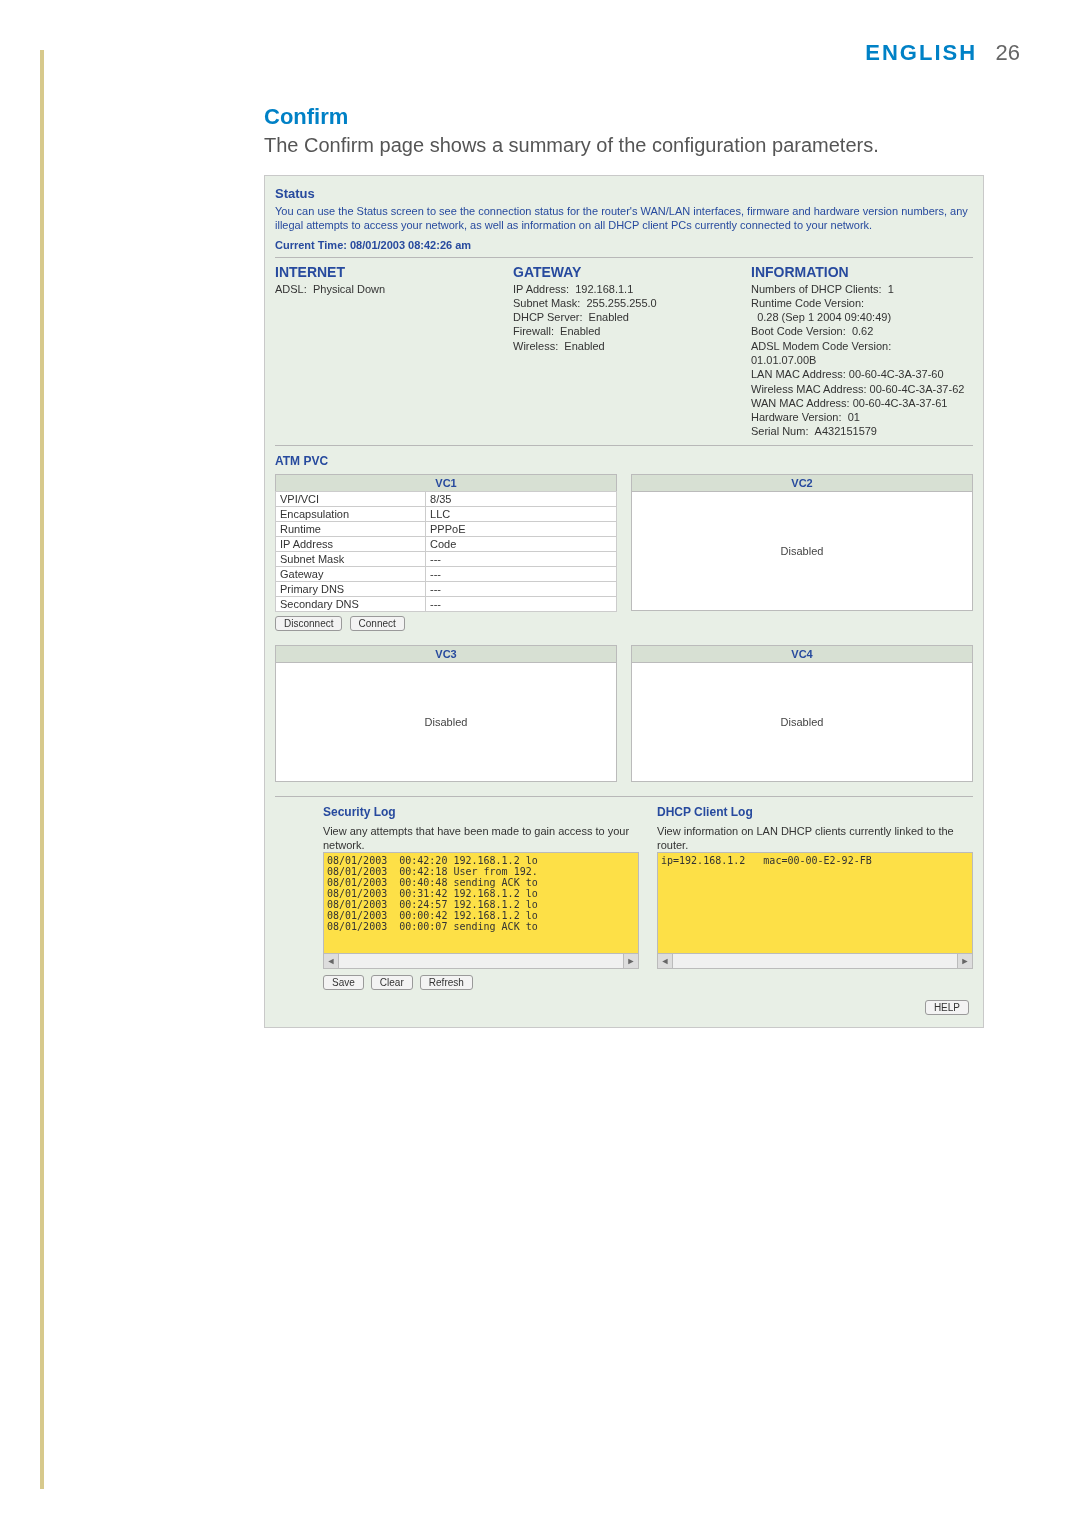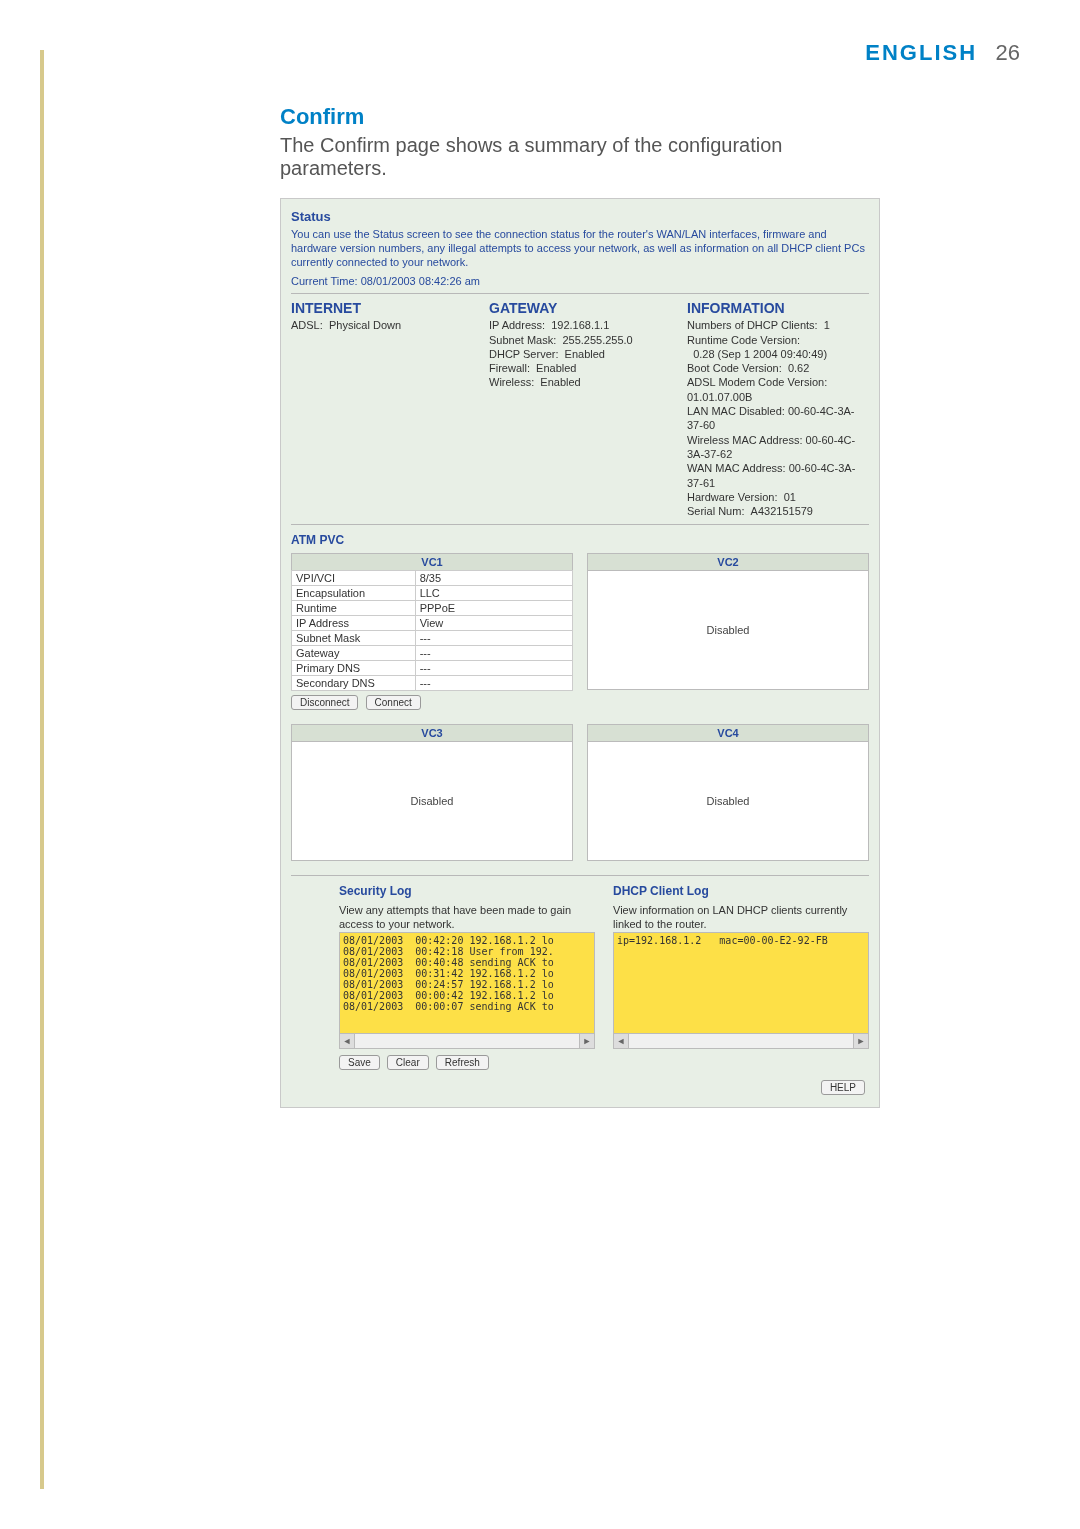--- a/index.html
+++ b/index.html
@@ -1,27 +1,27 @@
 <!DOCTYPE html>
 <html><head>
 <meta charset="utf-8">
 <style>
 html,body{margin:0;padding:0;background:#fff;font-family:Arial,Helvetica,sans-serif;color:#333;}
 .page{width:1080px;height:1529px;position:relative;background:#fff;}
 .left-margin{position:absolute;left:40px;top:50px;bottom:40px;width:4px;background:#d7c98c;}
 .header{position:absolute;top:40px;right:60px;font-weight:bold;}
 .header .lang{color:#0081c6;letter-spacing:2px;font-size:22px;font-weight:bold;}
 .header .pn{color:#666;font-size:22px;margin-left:14px;font-weight:normal;}
-.body{position:absolute;left:280px;top:104px;width:600px;}
+.body{position:absolute;left:264px;top:104px;width:720px;}
 .body h2{color:#0081c6;font-size:22px;margin:0 0 4px 0;}
 .body p.lead{color:#555;font-size:20px;margin:0 0 18px 0;}
 .panel{background:#e8efe6;border:1px solid #c9c9c9;padding:8px 10px 12px 10px;font-size:11px;color:#333;}
 .panel h3{font-size:13px;color:#274a9e;margin:2px 0 4px 0;font-weight:bold;}
 .panel .desc{font-size:11px;color:#274a9e;margin:0 0 6px 0;line-height:1.25;}
-.panel .time{font-size:11px;color:#274a9e;font-weight:normal;margin:0 0 6px 0;}
+.panel .time{font-size:11px;color:#274a9e;font-weight:bold;margin:0 0 6px 0;}
 .hr{border:none;border-top:1px solid #b8b8b8;margin:6px 0;}
 .cols{display:flex;gap:16px;}
 .col{flex:1;}
 .col h4{font-size:14px;font-weight:bold;color:#274a9e;margin:0 0 2px 0;}
 .col div{font-size:11px;line-height:1.3;}
 .sect-title{color:#274a9e;font-weight:bold;font-size:12px;margin:8px 0 6px 0;}
 .pvc-grid{display:grid;grid-template-columns:1fr 1fr;gap:14px;}
 .pvc-card{background:#e8efe6;}
 .pvc-head{background:#d7e0d3;text-align:center;font-size:11px;font-weight:bold;color:#274a9e;border:1px solid #bbb;border-bottom:none;padding:2px;}
 .pvc-body{border:1px solid #bbb;background:#fff;min-height:118px;display:flex;align-items:center;justify-content:center;font-size:11px;color:#444;}
@@ -69,21 +69,21 @@
           <div><span>Wireless:</span>&nbsp;&nbsp;<span>Enabled</span></div>
         </div>
         <div class="col">
           <h4>INFORMATION</h4>
           <div><span>Numbers of DHCP Clients:</span>&nbsp;&nbsp;<span>1</span></div>
           <div>Runtime Code Version:</div>
           <div>&nbsp;&nbsp;<span>0.28 (Sep 1 2004 09:40:49)</span></div>
           <div><span>Boot Code Version:</span>&nbsp;&nbsp;<span>0.62</span></div>
           <div>ADSL Modem Code Version:</div>
           <div>01.01.07.00B</div>
-          <div><span>LAN MAC Disabled:</span> <span>00-60-4C-3A-37-60</span></div>
+          <div><span>LAN MAC Address:</span> <span>00-60-4C-3A-37-60</span></div>
           <div><span>Wireless MAC Address:</span> <span>00-60-4C-3A-37-62</span></div>
           <div><span>WAN MAC Address:</span> <span>00-60-4C-3A-37-61</span></div>
           <div><span>Hardware Version:</span>&nbsp;&nbsp;<span>01</span></div>
           <div><span>Serial Num:</span>&nbsp;&nbsp;<span>A432151579</span></div>
         </div>
       </div>
       <hr class="hr">
 
       <div class="sect-title">ATM PVC</div>
 
@@ -99,21 +99,21 @@
             <tr>
                   <td>Encapsulation</td>
                   <td>LLC</td>
                 </tr>
             <tr>
                   <td>Runtime</td>
                   <td>PPPoE</td>
                 </tr>
             <tr>
                   <td>IP Address</td>
-                  <td>View</td>
+                  <td>Code</td>
                 </tr>
             <tr>
                   <td>Subnet Mask</td>
                   <td>---</td>
                 </tr>
             <tr>
                   <td>Gateway</td>
                   <td>---</td>
                 </tr>
             <tr>

